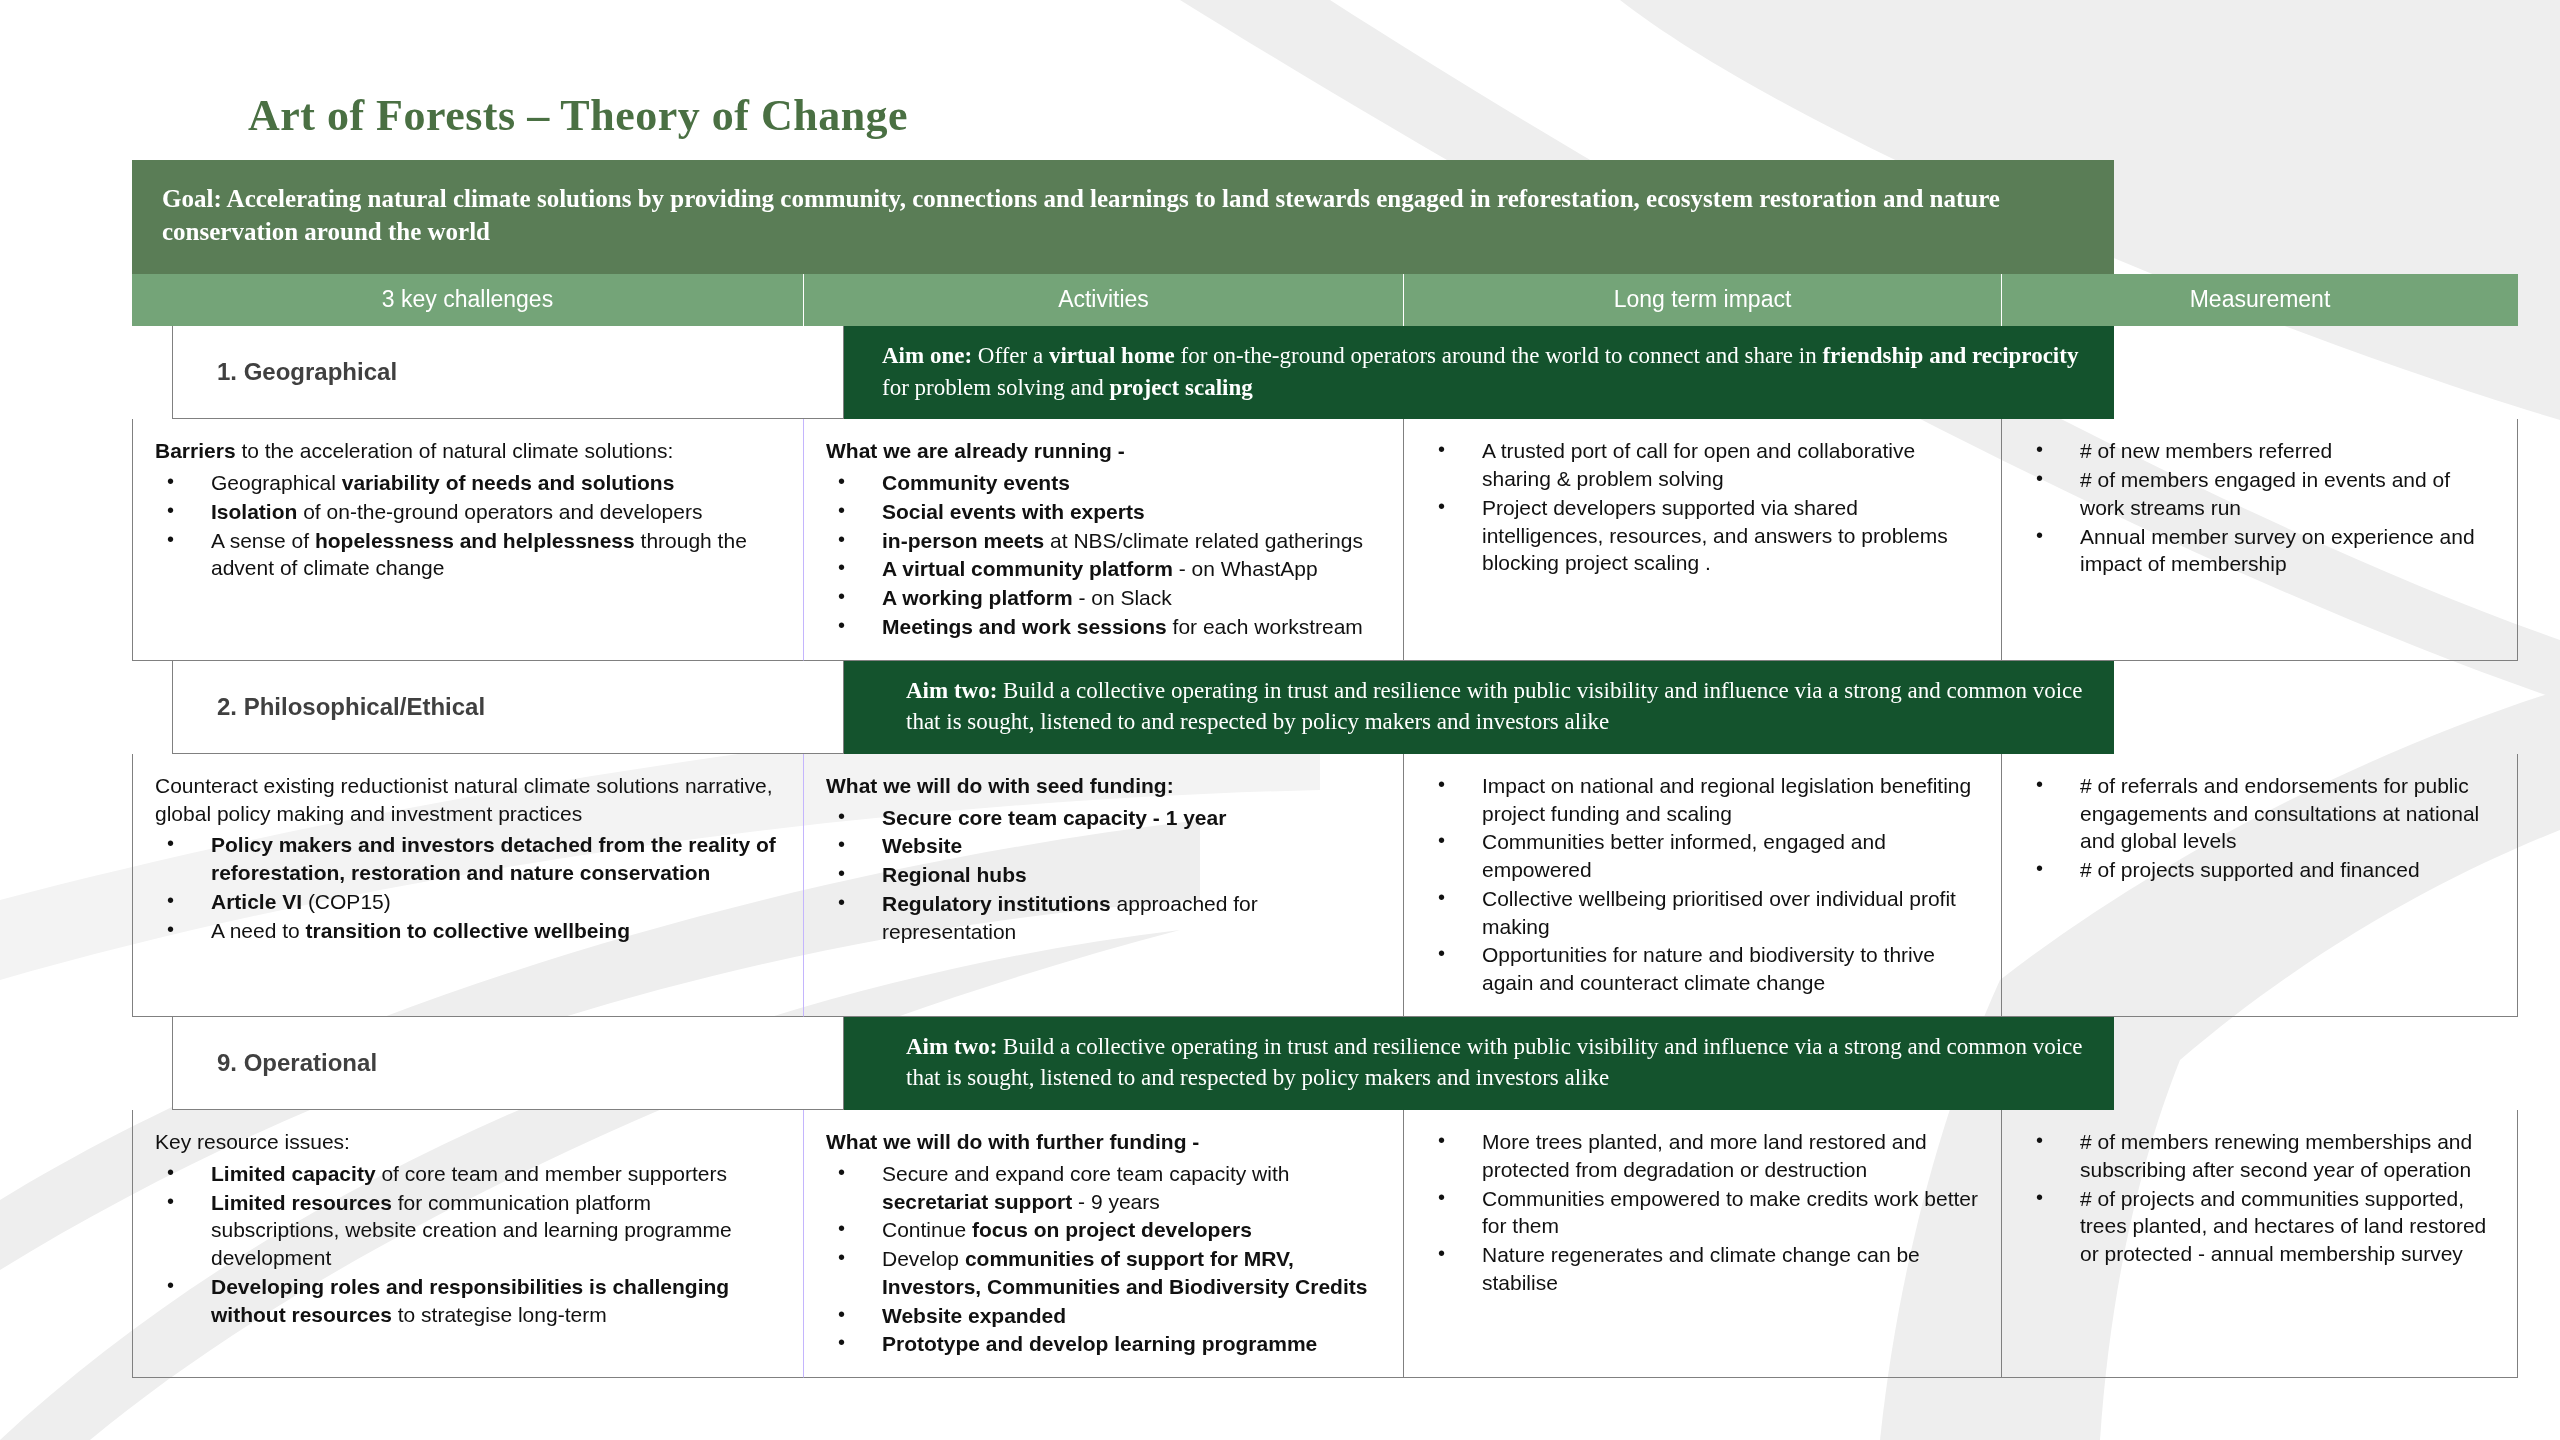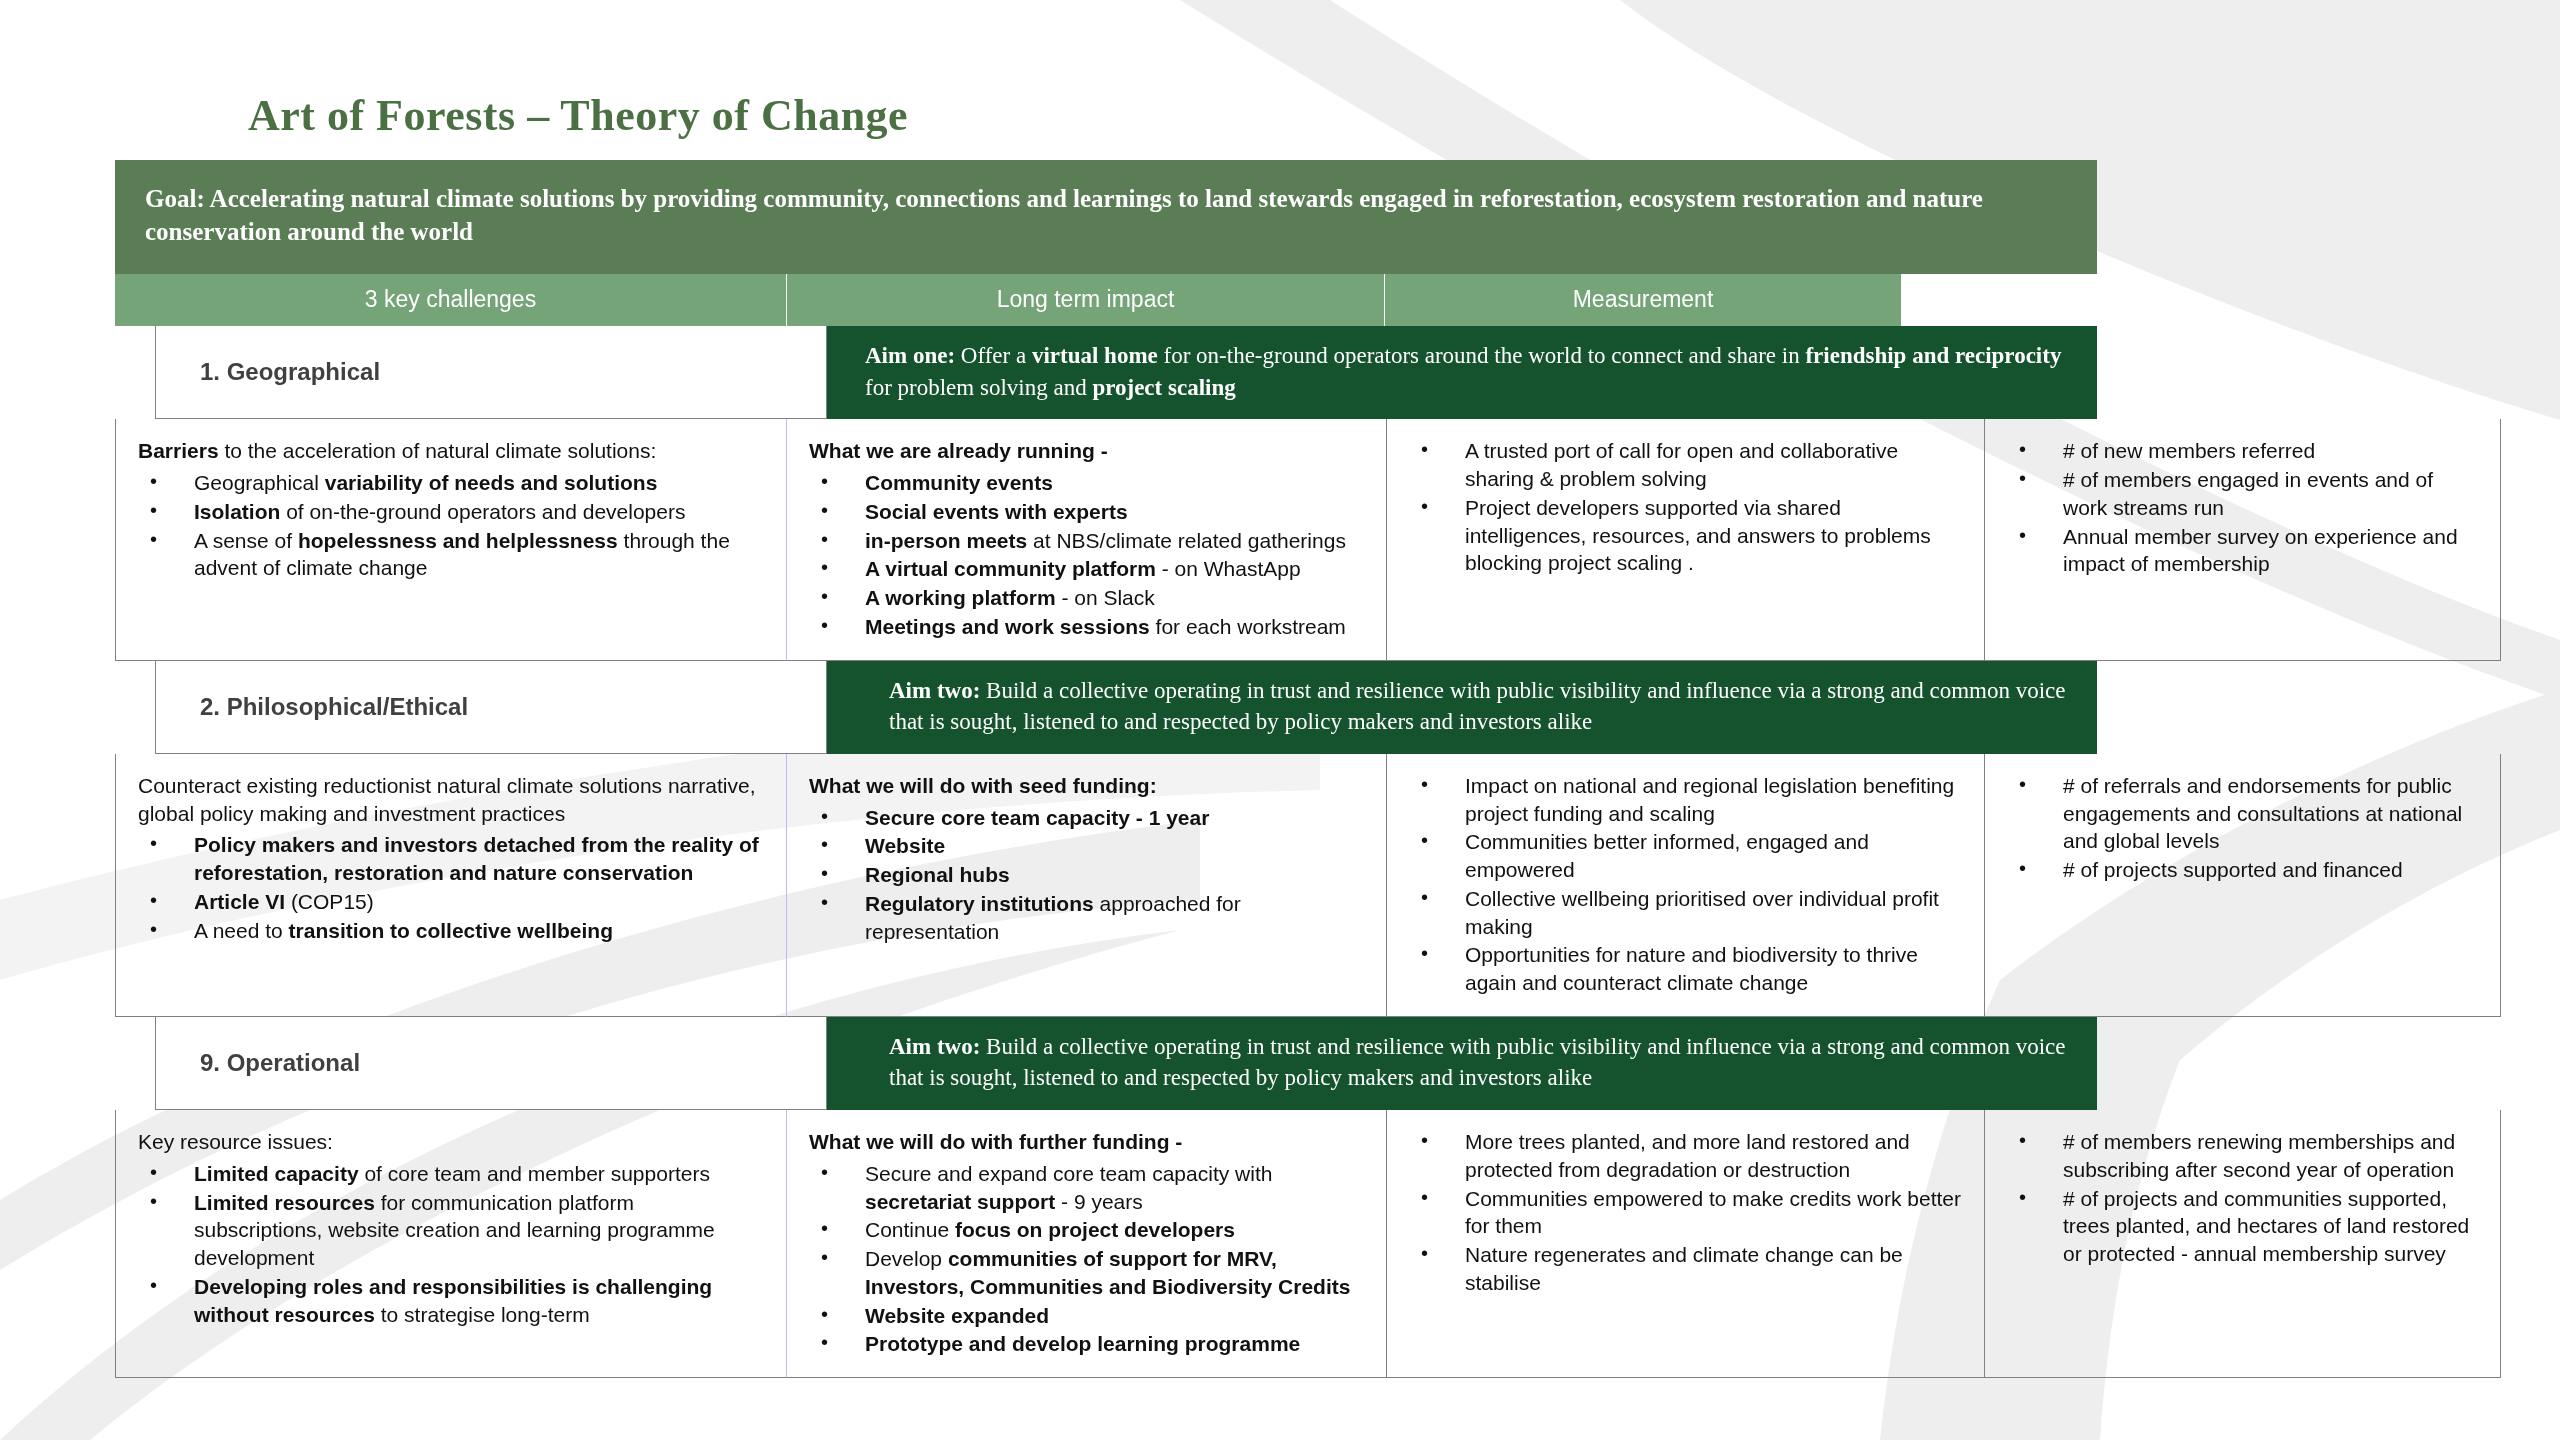--- a/index.html
+++ b/index.html
@@ -17,21 +17,21 @@
   .page{position:relative;z-index:2;}
 
   .title{
     position:absolute;left:248px;top:90px;
     font-family:"Liberation Serif", serif;
     font-weight:bold;font-size:44px;color:#4a7043;
     letter-spacing:.5px;
   }
 
   .matrix{
-    position:absolute;left:79px;top:160px;
+    position:absolute;left:96px;top:160px;
     width:1982px;
     padding-left:36px;
   }
 
   
   .goal{
     background:#5a7d56;color:#ffffff;
     font-family:"Liberation Serif", serif;
     font-size:25px;line-height:1.32;font-weight:bold;
     padding:22px 30px 26px 30px;
@@ -130,20 +130,21 @@
 
   <div class="matrix">
 
     <div class="goal">
       <span class="lbl">Goal:</span>
       <span class="body">Accelerating natural climate solutions by providing community, connections and learnings to land stewards engaged in reforestation, ecosystem restoration and nature conservation around the world</span>
     </div>
 
     <div class="row hdr-row">
       <div class="cell col-a">3 key challenges</div>
+      <div class="cell col-b">Activities</div>
       <div class="cell col-c">Long term impact</div>
       <div class="cell col-d">Measurement</div>
     </div>
 
     <div id="sections-host">
         <div class="row aim-row">
           <div class="chal col-a">
             <span>1.  Geographical</span>
           </div>
           <div class="aim"><b>Aim one:</b><span> Offer a </span><b>virtual home</b><span> for on-the-ground operators around the world to connect and share in </span><b>friendship and reciprocity</b><span> for  problem solving and </span><b>project scaling</b></div>

